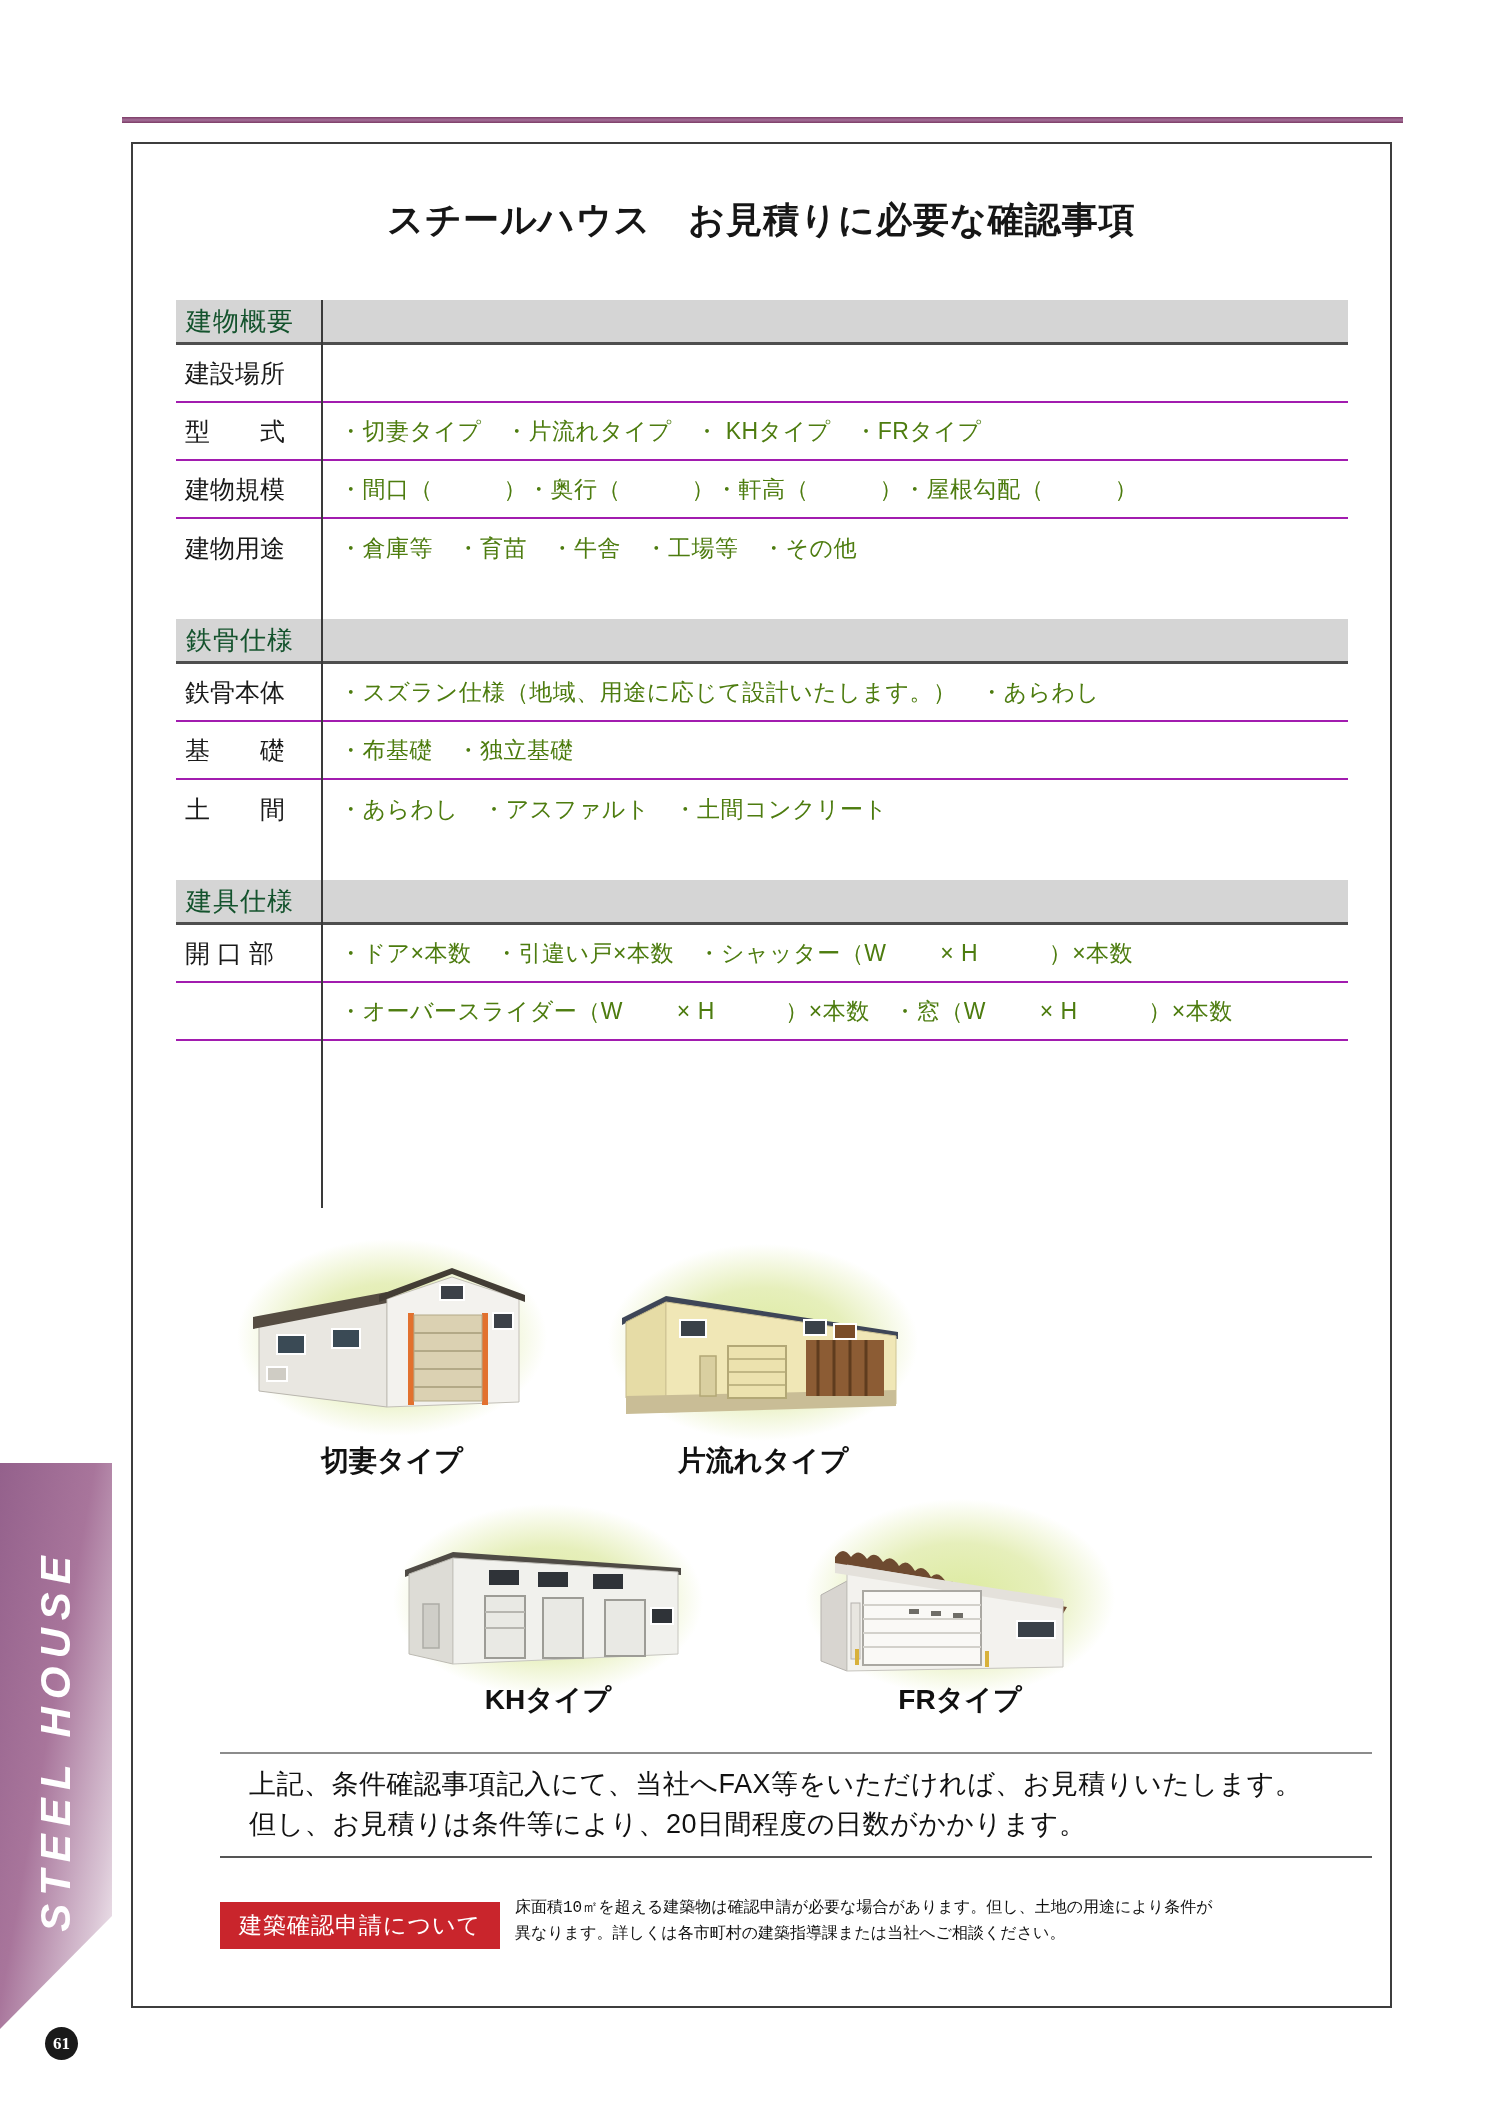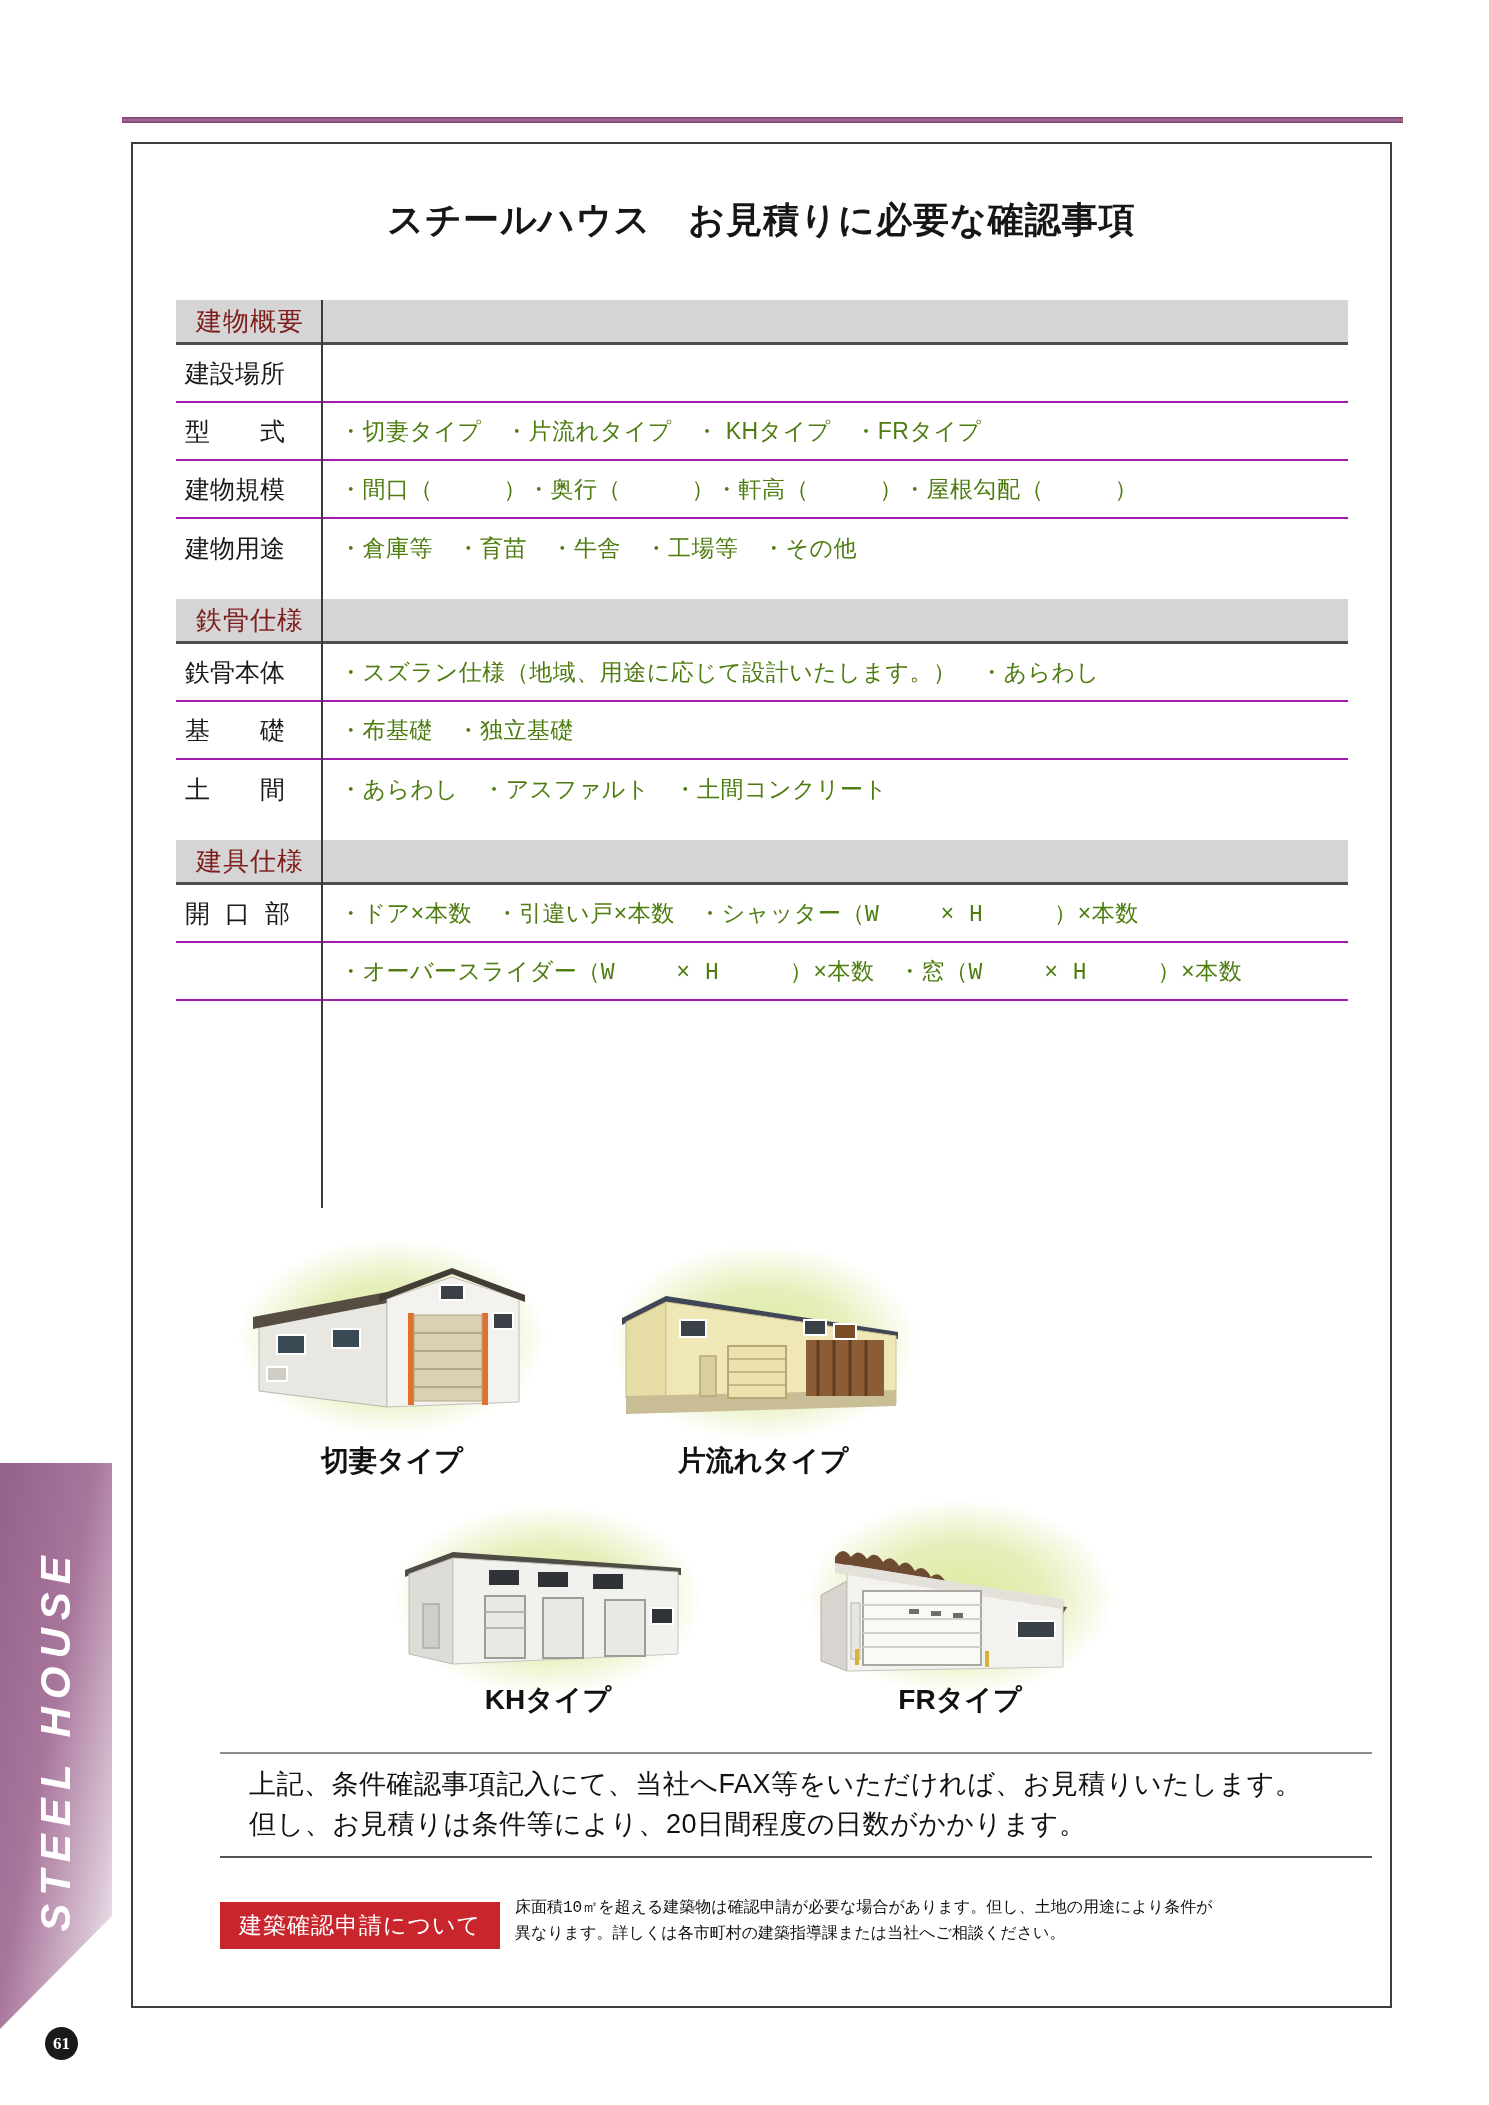--- a/index.html
+++ b/index.html
@@ -13,24 +13,24 @@
   
   .main-box{position:absolute;left:131px;top:142px;width:1261px;height:1866px;
     border:2px solid #3d3d3d;box-sizing:border-box;background:#fff;}
 
   .title{position:absolute;left:0;top:52px;width:100%;text-align:center;
     font-size:36px;font-weight:bold;letter-spacing:1px;color:#161616;}
 
   
   .spec-table{position:absolute;left:43px;top:156px;width:1172px;}
   .col-divider{position:absolute;left:145px;top:0;width:2px;height:908px;background:#3a3a3a;}
-  .sec + .sec{margin-top:22px;font-family:Liberation Mono, monospace;}
+  .sec + .sec{margin-top:42px;}
   .sec-h{height:45px;background:#d5d5d5;border-bottom:3px solid #4e4e4e;
     display:flex;align-items:center;box-sizing:border-box;}
-  .sec-h span{padding-left:20px;font-size:26px;letter-spacing:1px;color:#7f1d1d;}
+  .sec-h span{padding-left:10px;font-size:26px;letter-spacing:1px;color:#14532d;}
   .trow{height:58px;display:flex;align-items:center;border-bottom:2px solid #a21caf;box-sizing:border-box;}
   .trow.nb{border-bottom:none;}
   .lbl{width:145px;flex-shrink:0;padding-left:9px;font-size:25px;box-sizing:border-box;color:#1a1a1a;}
   .val{padding-left:18px;font-size:23px;letter-spacing:0.5px;color:#4d7c0f;}
 
   
   .bt{position:absolute;
     background:radial-gradient(closest-side at 50% 48%, #dcea9e 0%, #e6efbb 55%, rgba(230,239,187,0) 100%);}
   .bt svg{position:absolute;left:0;top:0;}
   .bt-label{position:absolute;text-align:center;font-size:28px;font-weight:bold;color:#111;}

